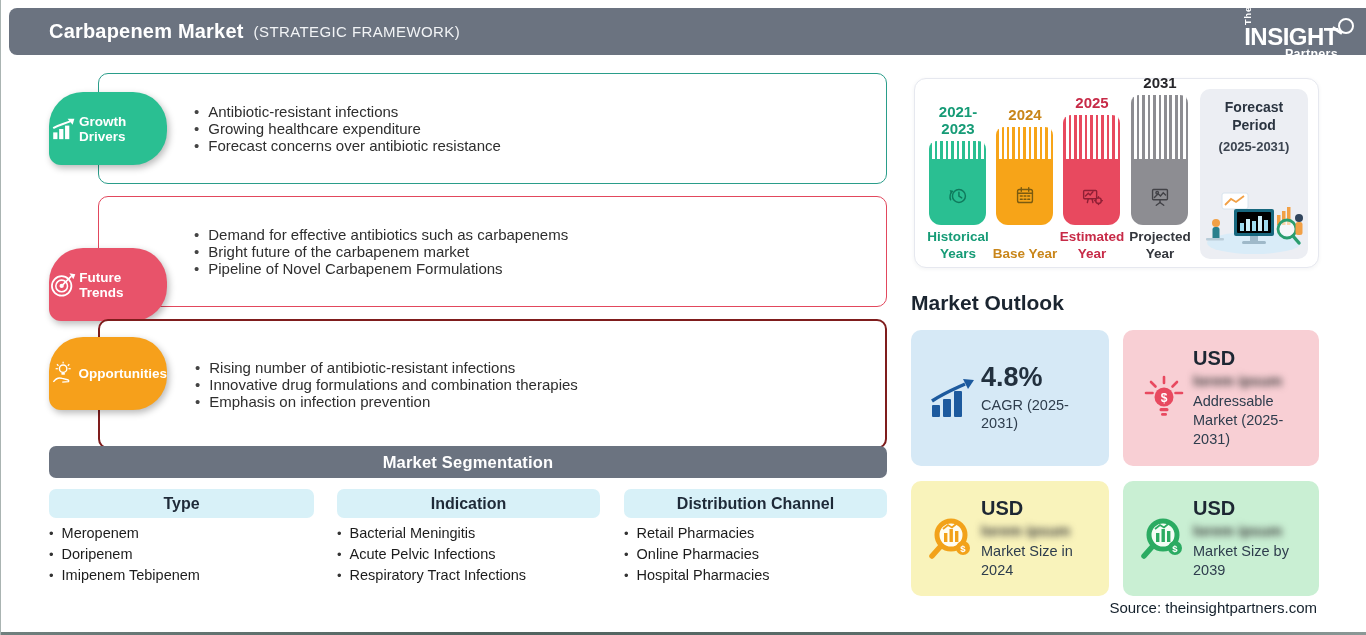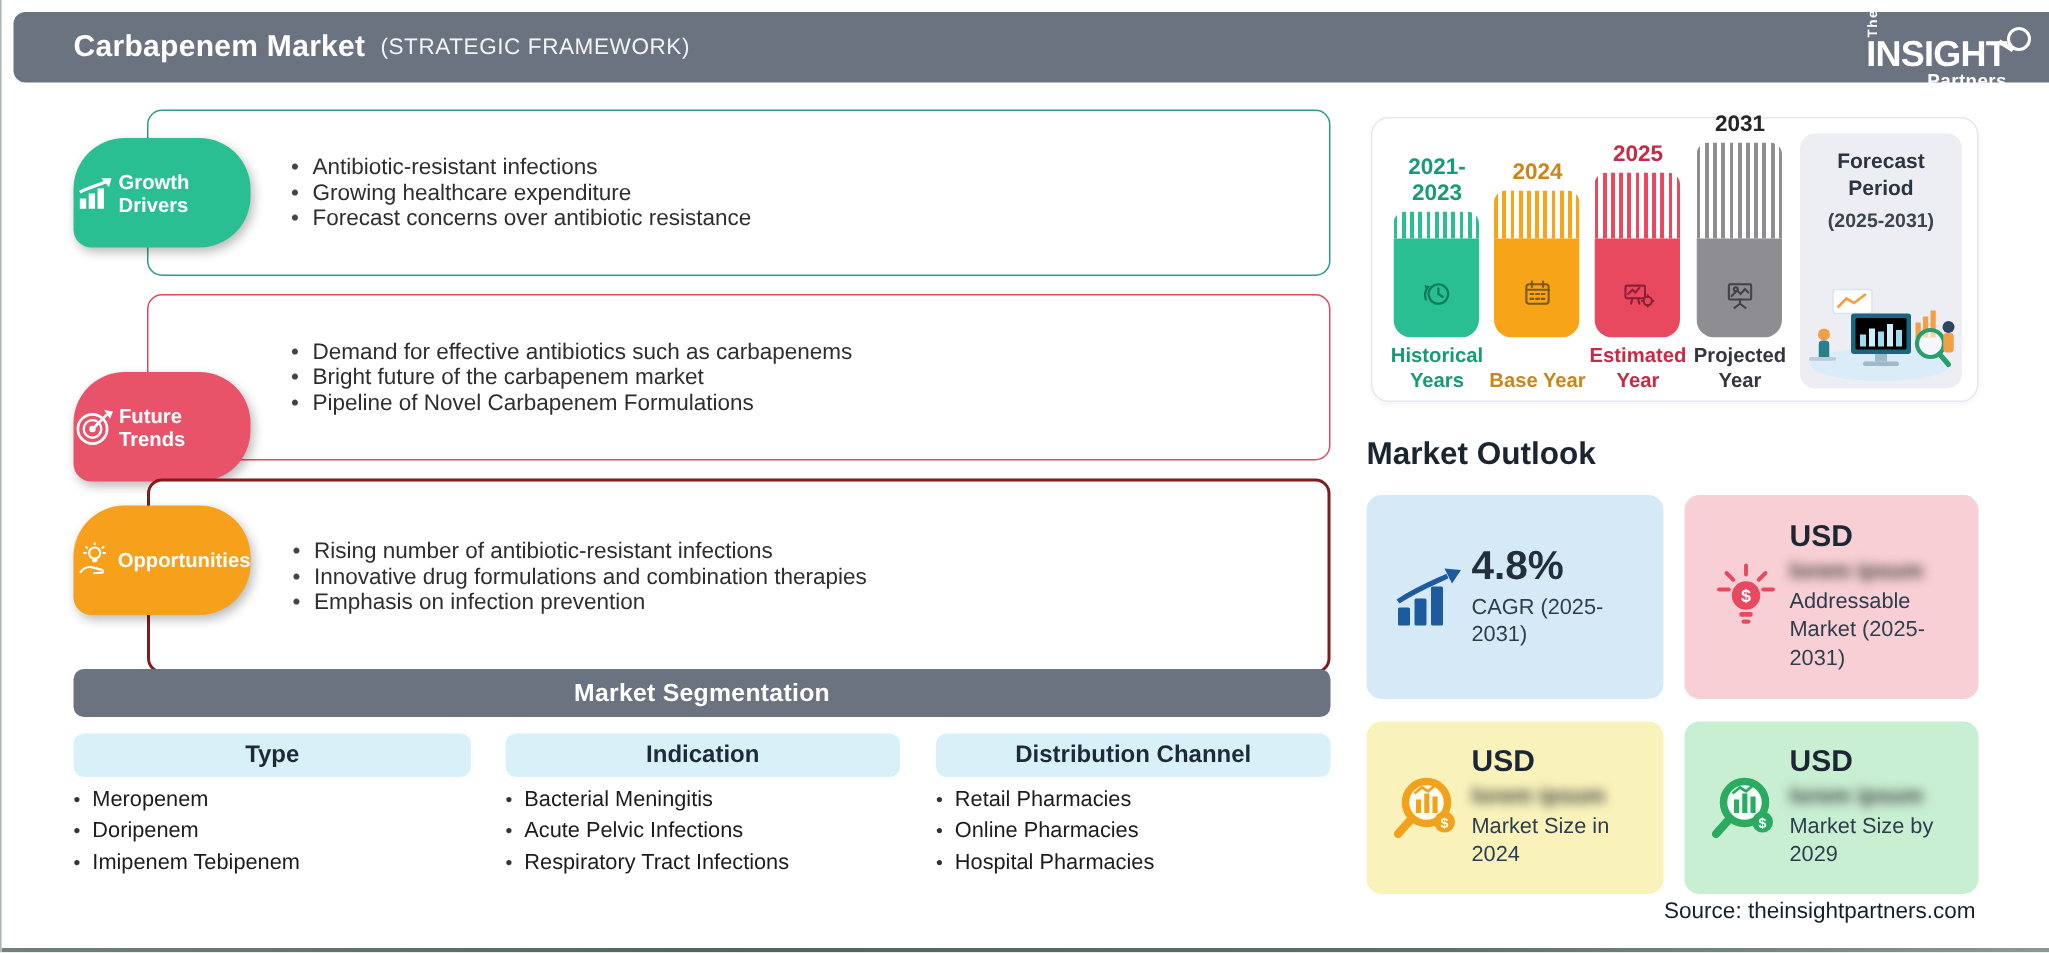--- a/index.html
+++ b/index.html
@@ -374,19 +374,19 @@
         <rect x="28" y="17" width="3.4" height="11" fill="#2bab62"></rect>
         <polyline points="16,15 21,11 25,13.5 31,8.5" stroke="#2bab62" stroke-width="1.8" fill="none"></polyline>
         <line x1="13" y1="33" x2="5" y2="42" stroke="#2bab62" stroke-width="5.5" stroke-linecap="round"></line>
         <circle cx="36" cy="34" r="7" fill="#2bab62"></circle>
         <text x="36" y="38" font-size="9.5" font-weight="bold" fill="#fff" text-anchor="middle" font-family="Liberation Sans, sans-serif">$</text>
       </svg>
     </div>
     <div class="txt">
       <div class="usd">USD</div>
       <div class="blurred">lorem ipsum</div>
-      <div class="card-cap">Market Size by 2029</div>
+      <div class="card-cap">Market Size by 2039</div>
     </div>
   </div>
 
   <div class="source">Source: theinsightpartners.com</div>
   <div class="bottom-bar"></div>
 </div>
 
 </body></html>

